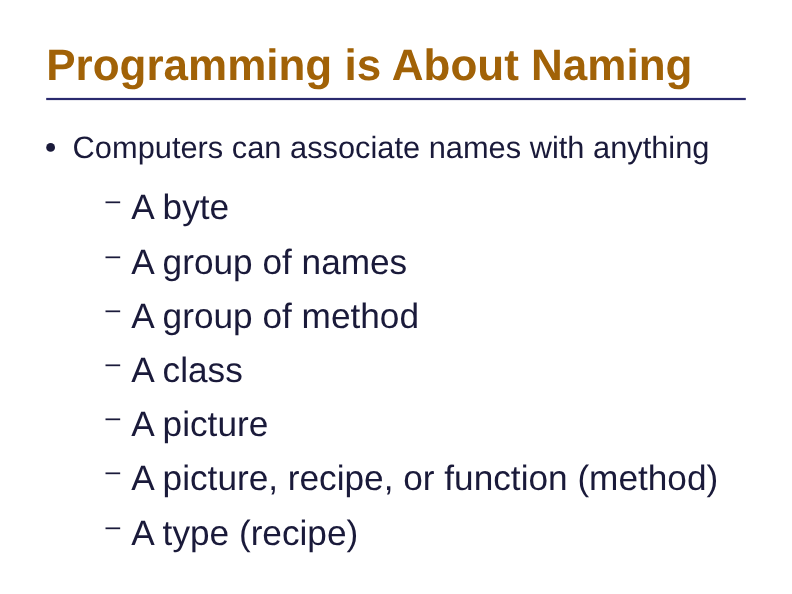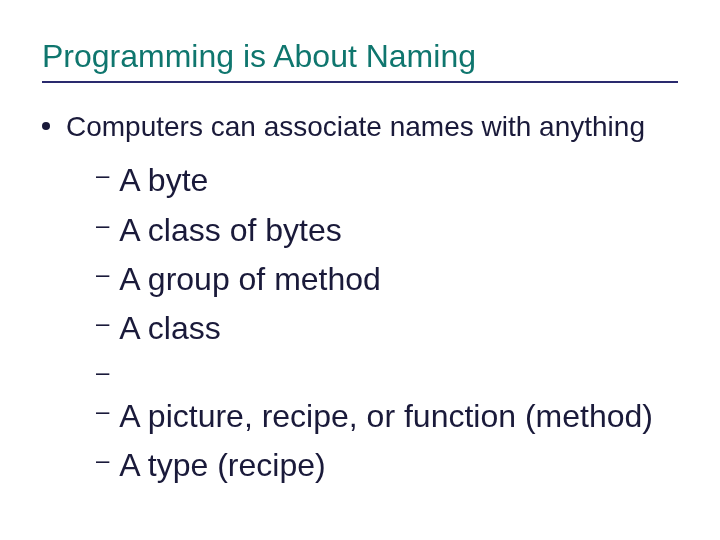--- a/index.html
+++ b/index.html
@@ -6,23 +6,23 @@
     body {
       width: 720px;
       height: 540px;
       background: #ffffff;
       font-family: Arial, Helvetica, sans-serif;
       color: #1a1a3a;
       padding: 38px 42px;
       overflow: hidden;
     }
     .title {
-      font-size: 32px;
-      font-weight: 400;
-      color: #0f766e;
+      font-size: 40px;
+      font-weight: 700;
+      color: #a16207;
       padding-bottom: 6px;
       border-bottom: 2px solid #2a2a6e;
       margin-bottom: 26px;
       width: 100%;
     }
     .bullet-row {
       display: flex;
       align-items: flex-start;
       margin-bottom: 14px;
       text-align: center;
@@ -72,32 +72,33 @@
   <span class="bullet-text">Computers can associate names with anything</span>
 </div>
 
 <div class="sublist">
   <div class="sub-item">
     <span class="dash">–</span>
     <span class="sub-text">A byte</span>
   </div>
   <div class="sub-item">
     <span class="dash">–</span>
-    <span class="sub-text">A class of bytes</span>
+    <span class="sub-text">A group of names</span>
   </div>
   <div class="sub-item">
     <span class="dash">–</span>
     <span class="sub-text">A group of method</span>
   </div>
   <div class="sub-item">
     <span class="dash">–</span>
     <span class="sub-text">A class</span>
   </div>
   <div class="sub-item">
     <span class="dash">–</span>
+    <span class="sub-text">A picture</span>
   </div>
   <div class="sub-item">
     <span class="dash">–</span>
     <span class="sub-text">A picture, recipe, or function (method)</span>
   </div>
   <div class="sub-item">
     <span class="dash">–</span>
     <span class="sub-text">A type (recipe)</span>
   </div>
 </div>

